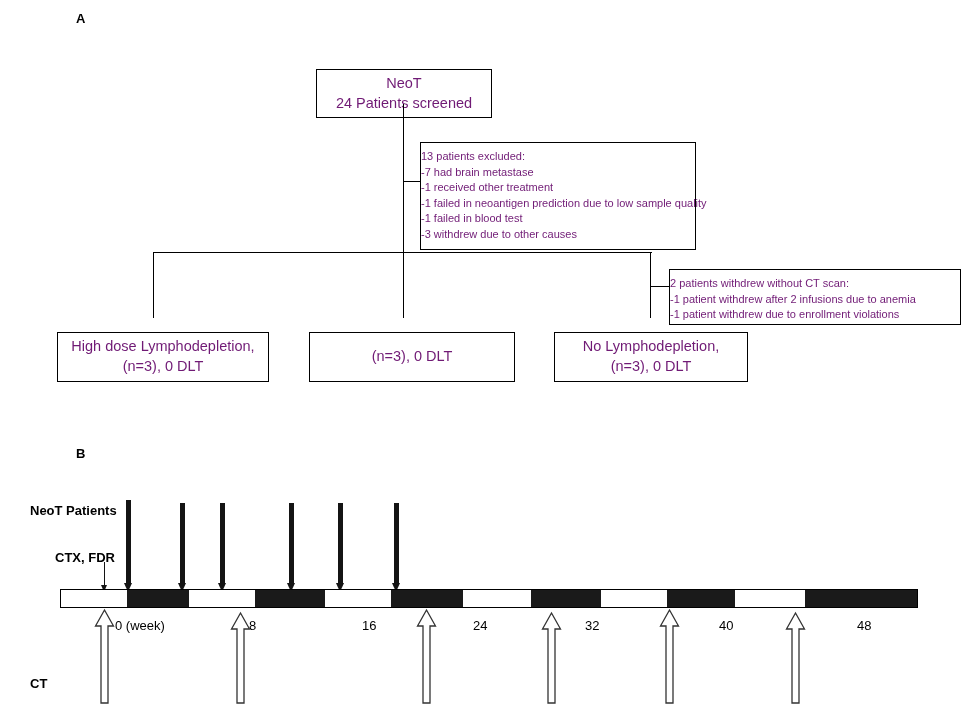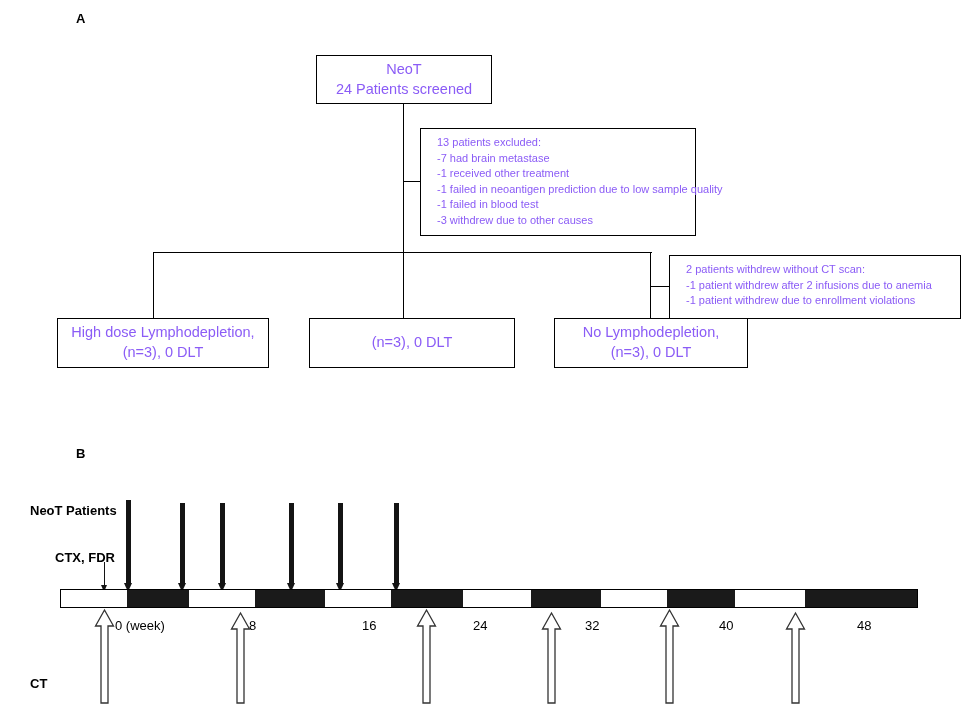--- a/index.html
+++ b/index.html
@@ -32,29 +32,30 @@
     border: 1.3px solid #000;
     background: #fff;
     box-sizing: border-box;
     display: flex;
     flex-direction: column;
     align-items: center;
     justify-content: center;
     text-align: center;
     font-size: 14.5px;
     line-height: 1.35;
-    color: #8b5cf6;
+    color: #701a75;
+    margin-top: 14px;
   }
   .fbox.left-align {
     align-items: flex-start;
     text-align: left;
     justify-content: flex-start;
     font-size: 11px;
     line-height: 1.42;
-    padding: 6px 8px 5px 16px;
+    padding: 6px 8px 5px 0;
   }
   .fbox .ln { display: block; white-space: nowrap; }
   .connector {
     position: absolute;
     background: #000;
   }
   .v { width: 1.3px; }
   .h { height: 1.3px; }
 
   
@@ -151,21 +152,21 @@
   </div>
 
   <div class="connector h" style="left:153px; top:252px; width:499px;"></div>
 
   <div class="connector v" style="left:153px; top:252px; height:66px;"></div>
   <div class="connector v" style="left:403px; top:252px; height:66px;"></div>
   <div class="connector v" style="left:650px; top:252px; height:66px;"></div>
 
   <div class="connector h" style="left:650px; top:286px; width:20px;"></div>
 
-  <div class="fbox left-align" id="box-withdrew" style="left:669px; top:255px; width:292px; height:64px;">
+  <div class="fbox left-align" id="box-withdrew" style="left:669px; top:255px; width:292px; height:56px;">
     <span class="ln">2 patients withdrew without CT scan:</span>
     <span class="ln">-1 patient withdrew after 2 infusions due to anemia</span>
     <span class="ln">-1 patient withdrew due to enrollment violations</span>
   </div>
 
   <div class="fbox" style="left:57px; top:318px; width:212px; height:50px;">
     <span class="ln">High dose Lymphodepletion,</span>
     <span class="ln">(n=3), 0 DLT</span>
   </div>
   <div class="fbox" style="left:309px; top:318px; width:206px; height:50px;">

